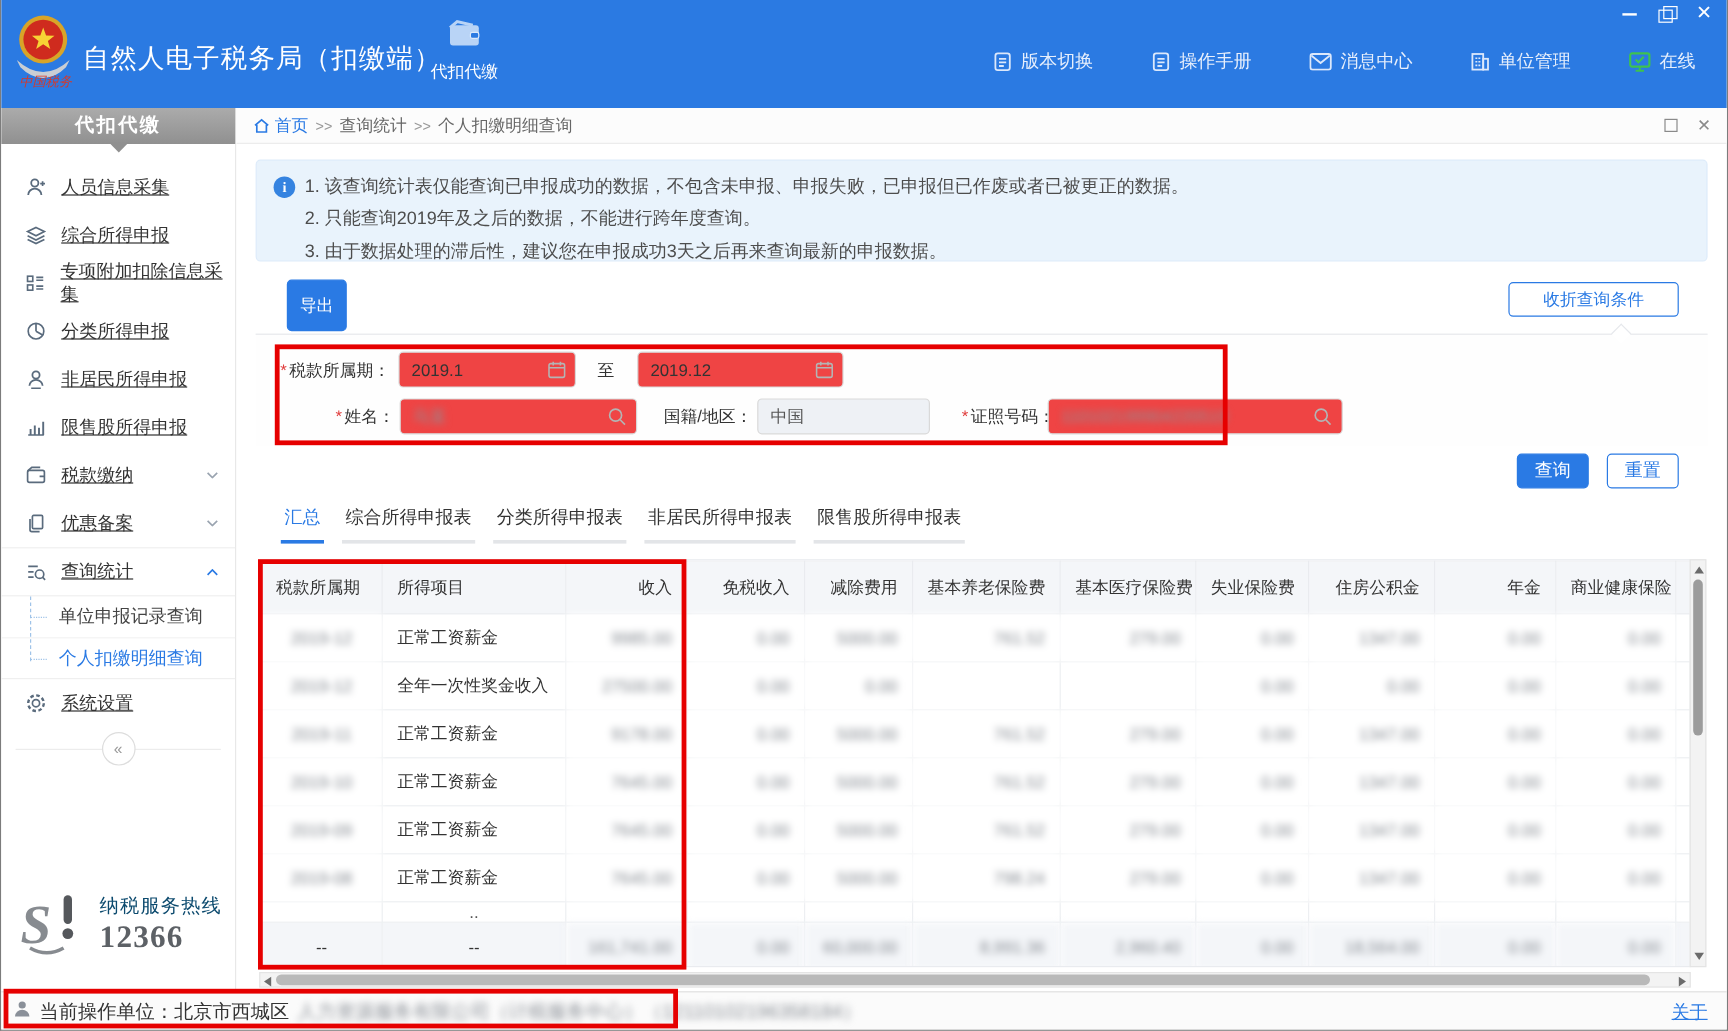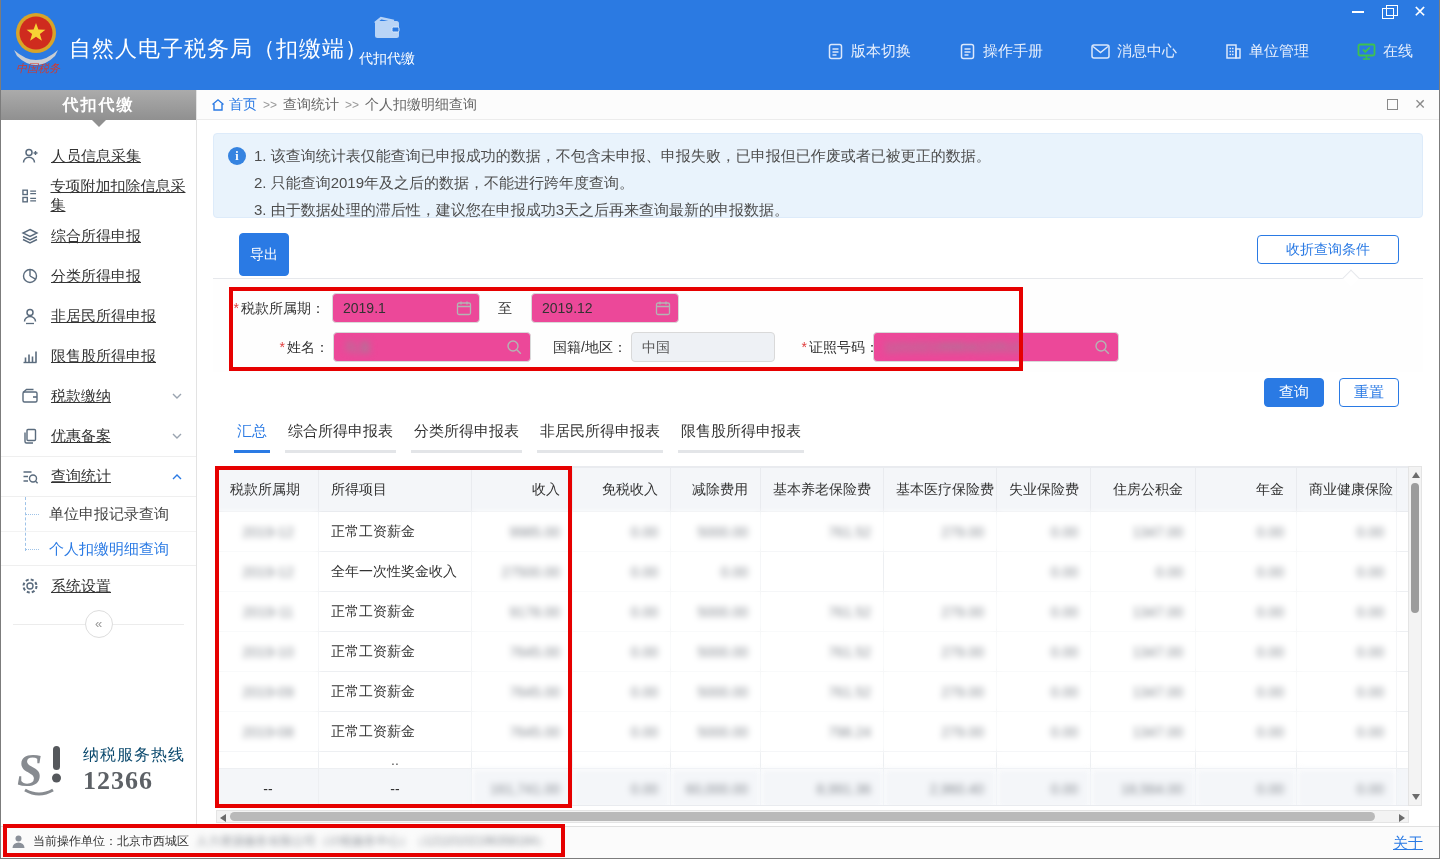--- a/index.html
+++ b/index.html
@@ -59,21 +59,21 @@
   .notice .ln { font-size:15px; color:#4d4d4d; line-height:27px; white-space:nowrap; }
   .btn { display:inline-flex; align-items:center; justify-content:center; border-radius:4px; font-size:14px; cursor:pointer; }
   .btn-primary { background:#2a7ae4; color:#fff; border:1px solid #2a7ae4; }
   .btn-ghost { background:#fff; color:#2a7ae4; border:1px solid #2a7ae4; }
   .export-btn { position:absolute; left:42px; top:143px; width:50px; height:43px; }
   .fold-btn { position:absolute; right:40px; top:145px; width:142px; height:29px; }
   .form-panel { position:absolute; left:16px; right:16px; top:188px; height:94px; border-top:1px solid #e6e8ec; background:#fefefe; }
   .form-panel .notch { position:absolute; top:-7px; right:66px; width:12px; height:12px; background:#fff; border-left:1px solid #e6e8ec; border-top:1px solid #e6e8ec; transform:rotate(45deg); }
   .f-label { position:absolute; font-size:14px; color:#333; text-align:right; line-height:30px; white-space:nowrap; }
   .f-label .req { color:#e03c3c; margin-right:2px; }
-  .f-input { position:absolute; height:30px; border:1px solid #d9d9d9; border-radius:4px; background:#ec4899; font-size:14px; color:#333; line-height:28px; padding:0 26px 0 10px; }
+  .f-input { position:absolute; height:30px; border:1px solid #d9d9d9; border-radius:4px; background:#ef4444; font-size:14px; color:#333; line-height:28px; padding:0 26px 0 10px; }
   .f-input.disabled { background:#eef1f5; color:#555; }
   .f-input .fi-ic { position:absolute; right:7px; top:6px; }
   .blurred { filter:blur(3px); color:#8a8f96; }
   .zhi { position:absolute; font-size:14px; color:#333; line-height:30px; }
   .actions { position:absolute; right:40px; top:288px; display:flex; gap:15px; }
   .actions .btn { width:60px; height:29px; font-size:15px; }
   
   .tabs { position:absolute; left:37px; top:332px; display:flex; gap:15px; }
   .tab { font-size:15px; color:#333; padding:0 3px 9px 3px; border-bottom:3px solid #e3e5e8; cursor:pointer; white-space:nowrap; }
   .tab.active { color:#2a7ae4; border-bottom-color:#2a7ae4; }
@@ -91,21 +91,21 @@
   .vthumb { position:absolute; left:2px; top:16px; width:8px; height:130px; background:#9c9c9c; border-radius:5px; }
   .arr { position:absolute; width:0; height:0; }
   .arr.up { left:3px; top:5px; border-left:4px solid transparent; border-right:4px solid transparent; border-bottom:6px solid #6b6b6b; }
   .arr.down { left:3px; bottom:5px; border-left:4px solid transparent; border-right:4px solid transparent; border-top:6px solid #6b6b6b; }
   .hscroll { position:absolute; left:19px; top:720px; width:1193px; height:13px; background:#f3f3f3; border:1px solid #e4e4e4; }
   .hthumb { position:absolute; left:13px; top:1px; height:9px; width:1145px; background:#b9b9b9; border-radius:5px; }
   .arr.left { top:3px; left:3px; border-top:4px solid transparent; border-bottom:4px solid transparent; border-right:6px solid #6b6b6b; }
   .arr.right { top:3px; right:3px; border-top:4px solid transparent; border-bottom:4px solid transparent; border-left:6px solid #6b6b6b; }
   
   .statusbar { position:absolute; left:0; right:0; bottom:0; height:32px; background:#fbfbfb; border-top:1px solid #e0e0e0; }
-  .status-left { position:absolute; left:10px; top:6px; display:flex; align-items:center; gap:7px; font-size:12px; color:#333; }
+  .status-left { position:absolute; left:10px; top:6px; display:flex; gap:7px; font-size:16px; color:#333; }
   .about { position:absolute; right:16px; top:7px; font-size:15px; color:#2a7ae4; text-decoration:underline; cursor:pointer; }
   
   .redbox { position:absolute; border:4px solid #e60000; z-index:40; pointer-events:none; }
   .rb1 { left:228px; top:287px; width:794px; height:84px; }
   .rb2 { left:214px; top:466px; width:357px; height:342px; }
   .rb3 { left:2px; top:824px; width:562px; height:33px; }
 </style>
 </head>
 <body>
 
@@ -183,32 +183,32 @@
       <div class="m-item">
         <svg width="18" height="18" viewBox="0 0 18 18">
             <circle cx="8" cy="5.5" r="3" fill="none" stroke="#5a6b7d" stroke-width="1.5"></circle>
             <path d="M2.5 15.5a5.5 5.3 0 0 1 11 0" fill="none" stroke="#5a6b7d" stroke-width="1.5"></path>
             <path d="M14.5 4v4M12.5 6h4" stroke="#5a6b7d" stroke-width="1.4"></path>
           </svg>
         <span class="mi-label">人员信息采集</span>
       </div>
       <div class="m-item">
         <svg width="18" height="18" viewBox="0 0 18 18">
+            <path d="M9 2.5l7 3.5-7 3.5-7-3.5z" fill="none" stroke="#5a6b7d" stroke-width="1.4"></path>
+            <path d="M2 9.5l7 3.5 7-3.5M2 12.5l7 3.5 7-3.5" fill="none" stroke="#5a6b7d" stroke-width="1.4"></path>
+          </svg>
+        <span class="mi-label">综合所得申报</span>
+      </div>
+      <div class="m-item">
+        <svg width="18" height="18" viewBox="0 0 18 18">
             <rect x="2" y="3" width="4.5" height="4.5" fill="none" stroke="#5a6b7d" stroke-width="1.4"></rect>
             <rect x="2" y="10.5" width="4.5" height="4.5" fill="none" stroke="#5a6b7d" stroke-width="1.4"></rect>
             <path d="M9.5 4h6M9.5 6.5h6M9.5 11.5h6M9.5 14h6" stroke="#5a6b7d" stroke-width="1.4"></path>
           </svg>
         <span class="mi-label">专项附加扣除信息采集</span>
-      </div>
-      <div class="m-item">
-        <svg width="18" height="18" viewBox="0 0 18 18">
-            <path d="M9 2.5l7 3.5-7 3.5-7-3.5z" fill="none" stroke="#5a6b7d" stroke-width="1.4"></path>
-            <path d="M2 9.5l7 3.5 7-3.5M2 12.5l7 3.5 7-3.5" fill="none" stroke="#5a6b7d" stroke-width="1.4"></path>
-          </svg>
-        <span class="mi-label">综合所得申报</span>
       </div>
       <div class="m-item">
         <svg width="18" height="18" viewBox="0 0 18 18">
             <circle cx="9" cy="9" r="6.5" fill="none" stroke="#5a6b7d" stroke-width="1.4"></circle>
             <path d="M9 9V2.5M9 9l5.5 3.2" stroke="#5a6b7d" stroke-width="1.4"></path>
           </svg>
         <span class="mi-label">分类所得申报</span>
       </div>
       <div class="m-item">
         <svg width="18" height="18" viewBox="0 0 18 18">
@@ -321,21 +321,21 @@
 
       <div class="f-label" style="left:0;width:112px;top:14px;"><span class="req">*</span><span>税款所属期：</span></div>
       <div class="f-input" style="left:119px;top:14px;width:148px;">
         <span>2019.1</span>
         <svg class="fi-ic" width="16" height="16" viewBox="0 0 16 16">
             <rect x="1.5" y="3" width="13" height="11.5" rx="1.5" fill="none" stroke="#b4b4b4" stroke-width="1.3"></rect>
             <path d="M1.5 6.5h13M5 1.5v3M11 1.5v3" stroke="#b4b4b4" stroke-width="1.3"></path>
           </svg>
       </div>
       <div class="zhi" style="left:285px;top:14px;">至</div>
-      <div class="f-input" style="left:318px;top:14px;width:148px;">
+      <div class="f-input" style="left:318px;top:14px;width:172px;">
         <span>2019.12</span>
         <svg class="fi-ic" width="16" height="16" viewBox="0 0 16 16">
             <rect x="1.5" y="3" width="13" height="11.5" rx="1.5" fill="none" stroke="#b4b4b4" stroke-width="1.3"></rect>
             <path d="M1.5 6.5h13M5 1.5v3M11 1.5v3" stroke="#b4b4b4" stroke-width="1.3"></path>
           </svg>
       </div>
 
       <div class="f-label" style="left:20px;width:96px;top:53px;"><span class="req">*</span><span>姓名：</span></div>
       <div class="f-input" style="left:120px;top:53px;width:198px;">
         <span class="blurred">马某</span>

